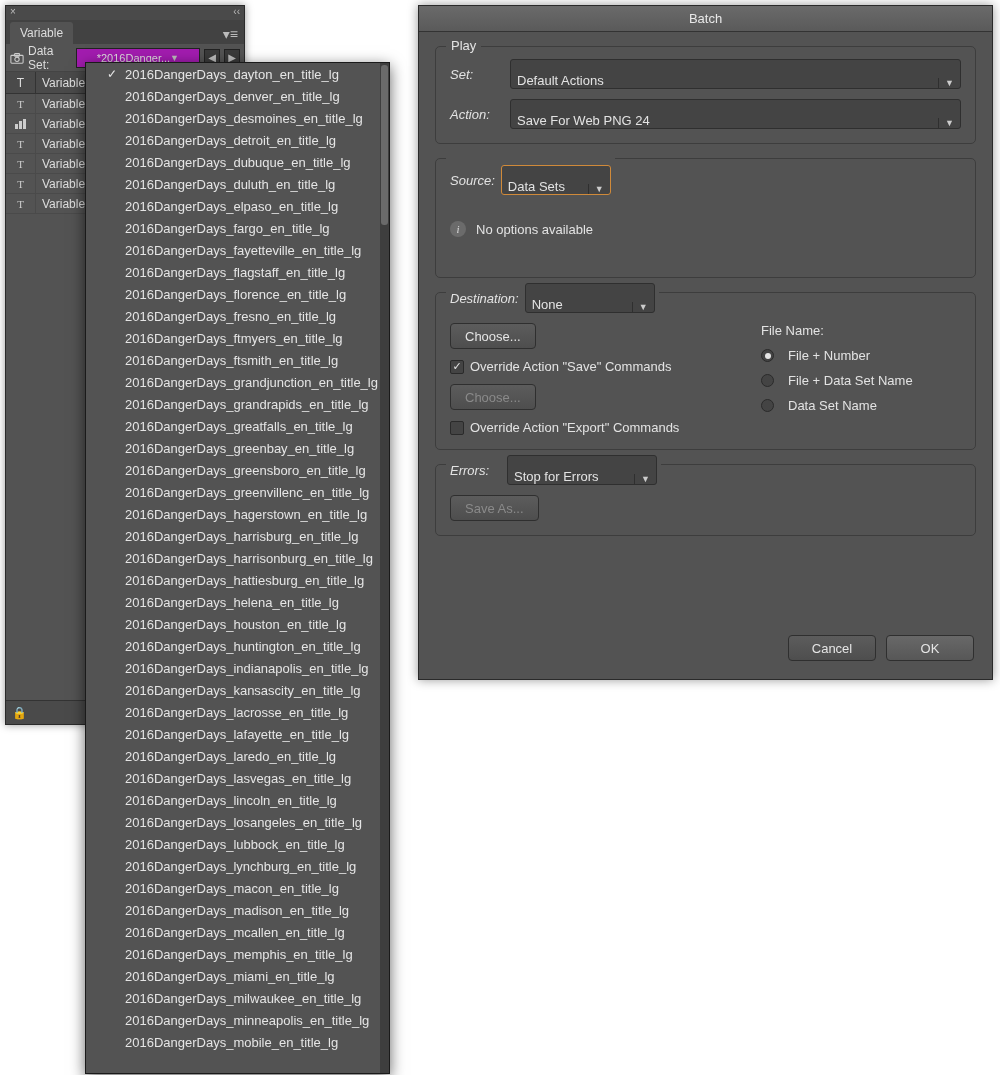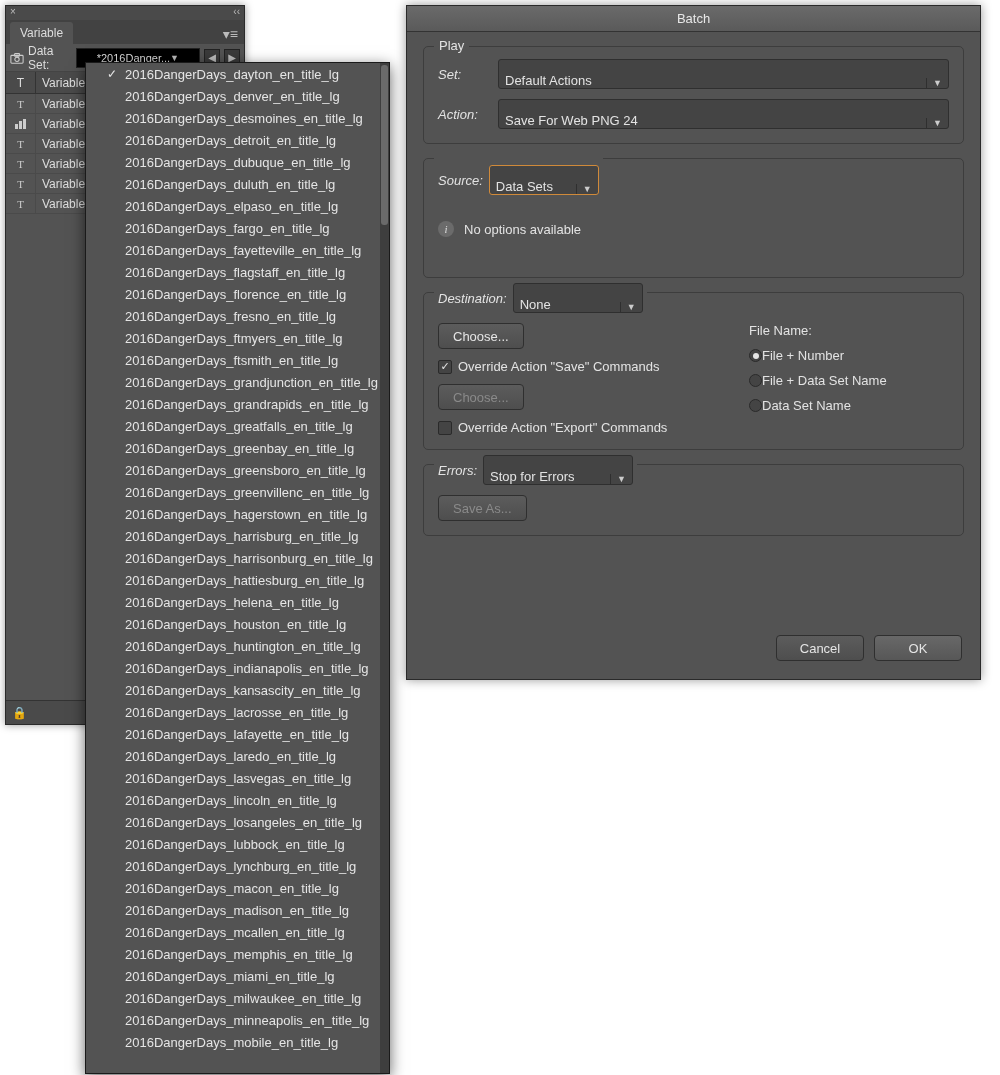--- a/index.html
+++ b/index.html
@@ -14,21 +14,21 @@
   .vars-topbar { height: 14px; background: #4a4a4a; display:flex; justify-content:space-between; padding:0 4px; }
   .vars-topbar span { font-size:10px; color:#bbb; cursor:pointer; }
   .vars-tabrow { height:24px; background:#424242; display:flex; align-items:flex-end; padding-left:4px; }
   .vars-tab { background:#535353; padding:4px 10px; font-size:12px; color:#ddd; border-top-left-radius:3px; border-top-right-radius:3px; }
   .vars-tabmenu { margin-left:auto; padding:2px 6px; color:#bbb; cursor:pointer; font-size:14px; }
 
   .vars-dsrow { display:flex; align-items:center; height:28px; padding:0 4px; gap:4px; border-bottom:1px solid #444; }
   .vars-dsrow .cam { width:16px; height:14px; display:inline-block; }
   .vars-dsrow .cam svg { width:100%; height:100%; }
   .ds-label { font-size:12px; color:#ddd; }
-  .ds-combo { flex:1; background:#000000; border:1px solid #222; height:20px; display:flex; align-items:center; padding:0 20px; position:relative; }
+  .ds-combo { flex:1; background:#a21caf; border:1px solid #222; height:20px; display:flex; align-items:center; padding:0 20px; position:relative; }
   .ds-combo .val { font-size:11px; color:#ddd; white-space:nowrap; overflow:hidden; }
   .ds-combo .tri { margin-left:auto; font-size:9px; color:#bbb; }
   .nav-btn { width:18px; height:18px; background:#3a3a3a; border:1px solid #222; color:#bbb; display:flex; align-items:center; justify-content:center; font-size:10px; cursor:pointer; }
 
   .vars-cols { display:flex; height:22px; background:#4a4a4a; border-bottom:1px solid #333; }
   .vars-cols .c1 { width:30px; border-right:1px solid #333; display:flex; align-items:center; justify-content:center; }
   .vars-cols .c2 { flex:1; display:flex; align-items:center; padding-left:6px; }
 
   .vars-row { display:flex; height:20px; border-bottom:1px solid #4a4a4a; }
   .vars-row .c1 { width:30px; border-right:1px solid #4a4a4a; display:flex; align-items:center; justify-content:center; color:#ccc; font-family:serif; font-size:11px; }
@@ -43,21 +43,21 @@
     background:#535353; border:1px solid #1a1a1a; box-shadow:0 4px 14px rgba(0,0,0,.6);
     overflow:hidden; color:#e5e5e5; font-size:13px;
   }
   .ds-dropdown .scroll { position:absolute; right:0; top:0; bottom:0; width:9px; background:#3e3e3e; }
   .ds-dropdown .scroll .thumb { position:absolute; left:1px; right:1px; top:2px; height:160px; background:#6a6a6a; border-radius:3px; }
   .ds-item { height:22px; display:flex; align-items:center; padding-left:24px; cursor:pointer; position:relative;margin-left:15px; }
   .ds-item.sel::before { content:"✓"; position:absolute; left:6px; font-size:12px; color:#e5e5e5; }
 
   
   .batch {
-    position:absolute; left:406px; top:5px; width:575px; height:675px;
+    position:absolute; left:418px; top:5px; width:575px; height:675px;
     background:#535353; border:1px solid #2a2a2a; box-shadow:0 0 10px rgba(0,0,0,.4);
     color:#e3e3e3; font-size:13px;
   }
   .batch-title { height:26px; background:linear-gradient(#6a6a6a,#5a5a5a); text-align:center; line-height:26px; font-size:13px; color:#e8e8e8; border-bottom:1px solid #333; }
   .batch-body { padding:14px 16px; }
 
   .group { border:1px solid #3d3d3d; border-radius:5px; padding:12px 14px 14px 14px; margin-bottom:14px; position:relative; }
   .group-legend { position:absolute; top:-9px; left:10px; background:#535353; padding:0 5px; font-size:13px; color:#e3e3e3; }
 
   .row { display:flex; align-items:center; margin-bottom:10px; }
@@ -70,21 +70,21 @@
   .combo .tri { width:16px; text-align:center; font-size:9px; color:#ccc; border-left:1px solid #2f2f2f; padding-left:6px; }
 
   .btn { background:linear-gradient(#5c5c5c,#4e4e4e); border:1px solid #2f2f2f; border-radius:4px; height:26px; padding:0 14px; color:#e5e5e5; font-size:13px; cursor:pointer; display:inline-flex; align-items:center; }
   .btn.disabled { color:#8a8a8a; cursor:default; }
   .btn.primary { background:linear-gradient(#686868,#575757); }
 
   .chk { display:flex; align-items:center; gap:6px; }
   .chkbox { width:14px; height:14px; border:1px solid #2a2a2a; background:#444; display:inline-flex; align-items:center; justify-content:center; font-size:11px; color:#e5e5e5; border-radius:2px; }
   .chkbox.checked::after { content:"✓"; }
 
-  .radio { display:flex; align-items:center; gap:0; margin-bottom:10px; }
+  .radio { display:flex; align-items:center; gap:14px; margin-bottom:10px; }
   .rdot { width:13px; height:13px; border-radius:50%; border:1px solid #2a2a2a; background:#444; display:inline-flex; align-items:center; justify-content:center; }
   .rdot.sel::after { content:""; width:6px; height:6px; border-radius:50%; background:#e5e5e5; }
 
   .filename-col { margin-left:auto; width:200px; }
   .filename-col .fnlabel { margin-bottom:10px; }
 
   .info-icon { width:16px; height:16px; border-radius:50%; background:#6b6b6b; color:#ddd; display:inline-flex; align-items:center; justify-content:center; font-size:11px; font-style:italic; font-family:Georgia,serif; margin-right:10px; }
 
   .batch-footer { position:absolute; right:18px; bottom:18px; display:flex; gap:10px; }
   .batch-footer .btn { width:88px; justify-content:center; }
@@ -290,21 +290,21 @@
               <div class="radio">
                 <span class="rdot"></span>
                 <span>Data Set Name</span>
               </div>
             </div>
         </div>
       </div>
     </div>
 
     <div class="group">
-      <div class="row" style="margin:-22px 0 10px -4px; background:#535353; width:max-content; padding:0 4px;">
+      <div class="row" style="margin:-22px 0 10px -4px; background:#535353; width:max-content; padding:0 4px;gap:12px;">
         <span class="lab" style="margin-right:6px">Errors:</span>
         <div class="combo" style="width:150px">
           <span class="val">Stop for Errors</span>
           <span class="tri">▼</span>
         </div>
       </div>
       <div class="row">
           <div class="btn disabled">Save As...</div>
         </div>
     </div>

